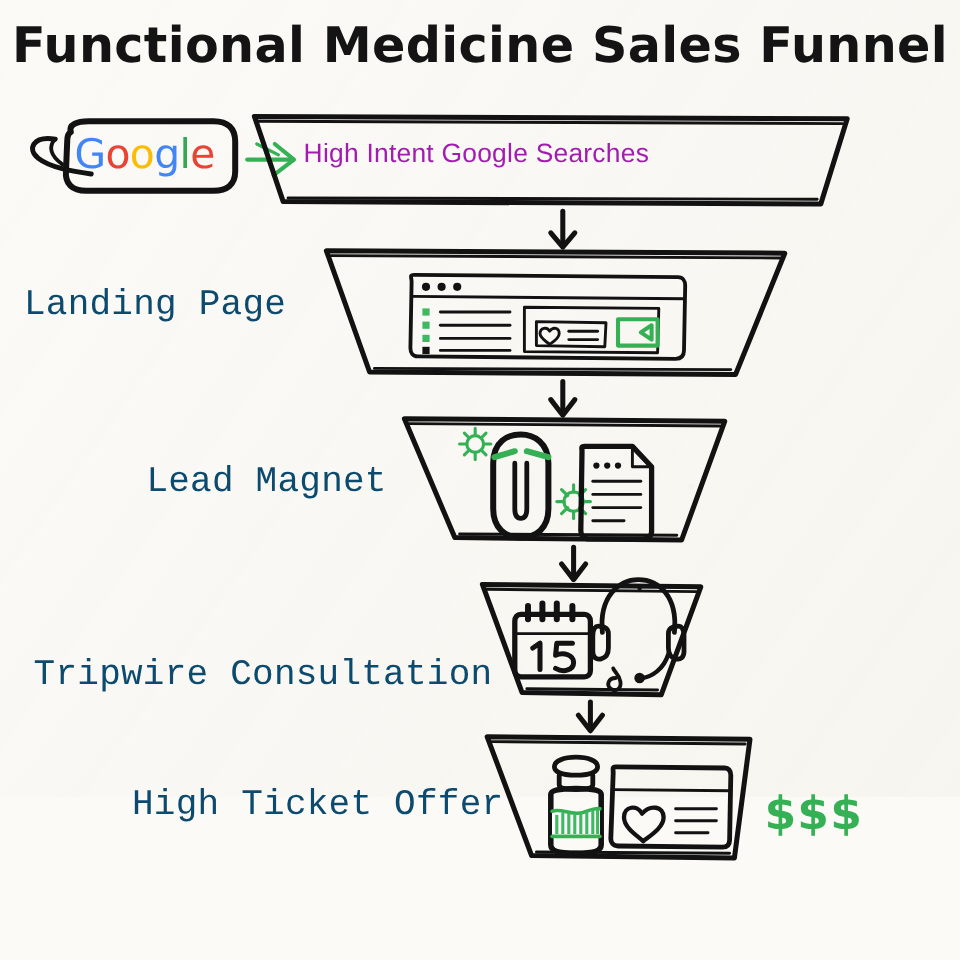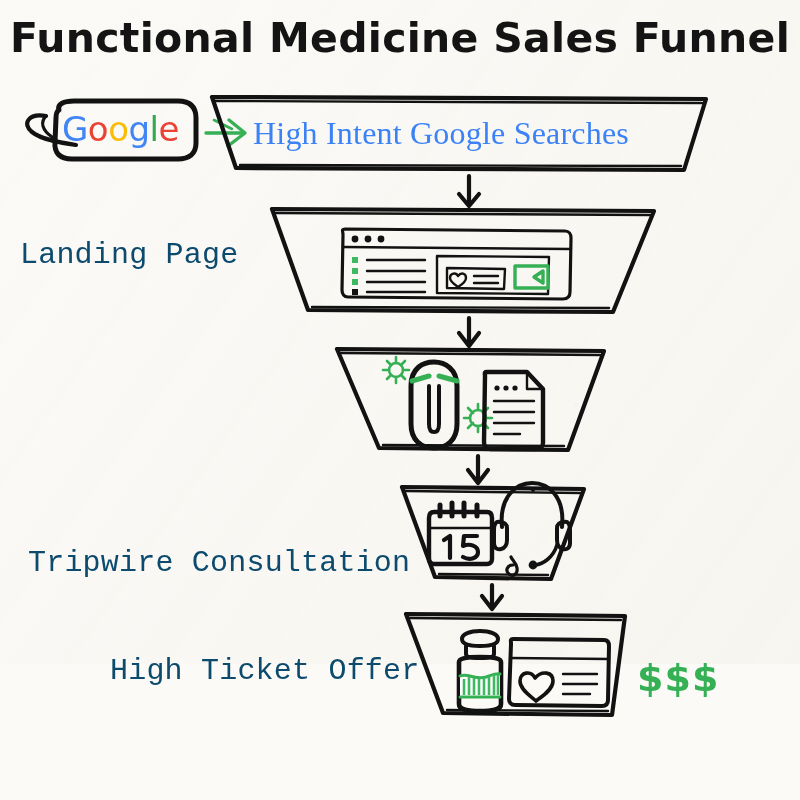--- a/index.html
+++ b/index.html
@@ -53,24 +53,24 @@
     position: absolute;
     font-family: Liberation Mono, monospace;
     font-size: 30px;
     font-weight: 500;
     color: #0c4a6e;
     white-space: nowrap;
     letter-spacing: 0.2px;
   }
   .funnel-text {
     position: absolute;
-    font-family: Liberation Serif, serif;
-    font-size: 32px;
+    font-family: Liberation Sans, sans-serif;
+    font-size: 22px;
     font-weight: 500;
-    color: #3b82f6;
+    color: #a21caf;
     white-space: nowrap;
     letter-spacing: 0.2px;
   }
   .money {
     position: absolute;
     font-family: "DejaVu Sans", sans-serif;
     font-size: 38px;
     font-weight: 700;
     color: #36b055;
     letter-spacing: 1px;
@@ -314,20 +314,21 @@
   </svg>
 
   <div class="glogo" style="left:62px; top:109px;">
     <span style="color:#4285F4;">G</span><span style="color:#EA4335;">o</span><span style="color:#FBBC05;">o</span><span style="color:#4285F4;">g</span><span style="color:#34A853;">l</span><span style="color:#EA4335;">e</span>
   </div>
 
   <div class="funnel-text" style="left:253px; top:115px;">High Intent Google Searches</div>
 
   <div class="stage-label" style="left:20px; top:238px;">Landing Page</div>
 
+  <div class="stage-label" style="left:122px; top:385px;">Lead Magnet</div>
 
   <div class="stage-label" style="left:28px; top:546px;">Tripwire Consultation</div>
 
   <div class="stage-label" style="left:110px; top:654px;">High Ticket Offer</div>
 
   <div class="money" style="left:637px; top:656px;">$$$</div>
 
 </div>
 
 </body></html>

